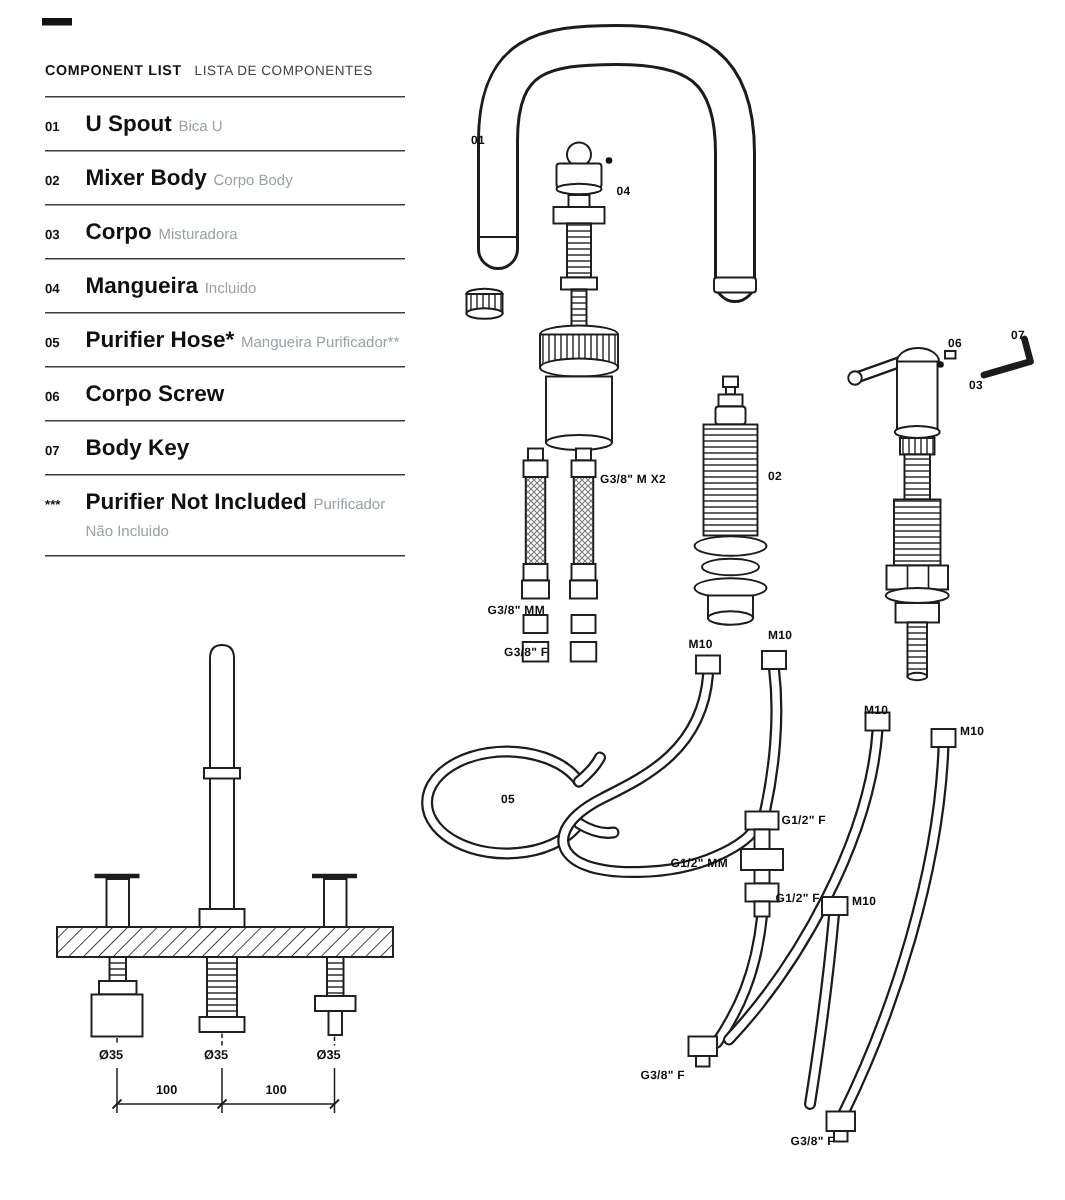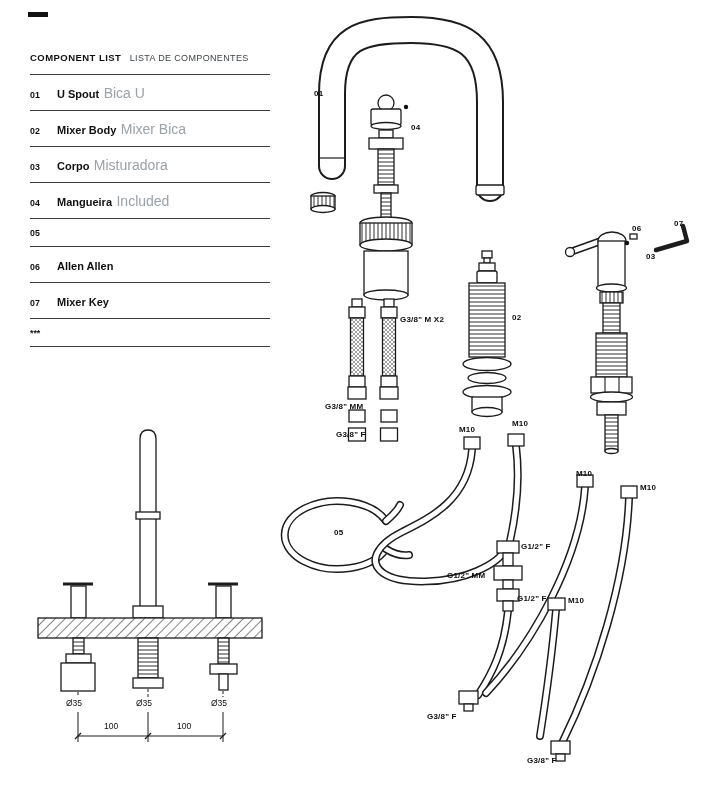--- a/index.html
+++ b/index.html
@@ -3,77 +3,79 @@
 <meta charset="utf-8">
 <style>
   html, body { margin: 0; padding: 0; }
   body {
     width: 710px; height: 800px; background: #ffffff;
     font-family: "Liberation Sans", sans-serif;
     position: relative; overflow: hidden;
   }
   .corner-mark { position: absolute; left: 28px; top: 12px; width: 20px; height: 5px; background: #121212; }
 
-  .component-list { position: absolute; left: 30px; top: 40px; width: 240px; }
+  .component-list { position: absolute; left: 30px; top: 30px; width: 240px; }
   .cl-header { padding: 7px 0 9px; border-bottom: 1px solid #3c3c3c; }
   .cl-title-en { font-size: 9.5px; font-weight: bold; color: #101010; letter-spacing: .45px; }
   .cl-title-pt { font-size: 9px; color: #3e4347; letter-spacing: .35px; margin-left: 4px; }
   .cl-row { display: flex; gap: 9px; padding: 9px 0 8px; border-bottom: 1px solid #3c3c3c; align-items: baseline; }
   .cl-num { flex: 0 0 18px; font-size: 8.8px; font-weight: bold; color: #101010; }
-  .cl-en { font-size: 11px; font-weight: bold; color: #101010; }
-  .cl-pt { font-size: 14px; color: #9aa1a7; }
+  .cl-en { font-size: 15px; font-weight: bold; color: #101010; }
+  .cl-pt { font-size: 10px; color: #9aa1a7; }
 
   svg.canvas { position: absolute; left: 0; top: 0; }
   .s  { stroke: #1c1c1c; stroke-width: 1.3; }
   .pw { fill: #ffffff; stroke: #1c1c1c; stroke-width: 1.3; }
   .tube-o { fill: none; stroke: #1c1c1c; }
   .tube-i { fill: none; stroke: #ffffff; }
 
   .dlabel { position: absolute; font-size: 8px; font-weight: bold; color: #0d0d0d; letter-spacing: .2px; white-space: nowrap; }
-  .ilabel { position: absolute; font-size: 8.5px; font-weight: normal; color: #0d0d0d; white-space: nowrap; }
+  .ilabel { position: absolute; font-size: 8.5px; font-weight: bold; color: #0d0d0d; white-space: nowrap; }
 </style>
 </head>
 <body>
 
 <div class="corner-mark"></div>
 
 <div class="component-list">
   <div class="cl-header">
     <span class="cl-title-en">COMPONENT LIST</span>
     <span class="cl-title-pt">LISTA DE COMPONENTES</span>
   </div>
   <div class="cl-row">
     <span class="cl-num">01</span>
     <span><span class="cl-en">U Spout</span> <span class="cl-pt">Bica U</span></span>
   </div>
   <div class="cl-row">
     <span class="cl-num">02</span>
-    <span><span class="cl-en">Mixer Body</span> <span class="cl-pt">Mixer Bica</span></span>
+    <span><span class="cl-en">Mixer Body</span> <span class="cl-pt">Corpo Body</span></span>
   </div>
   <div class="cl-row">
     <span class="cl-num">03</span>
     <span><span class="cl-en">Corpo</span> <span class="cl-pt">Misturadora</span></span>
   </div>
   <div class="cl-row">
     <span class="cl-num">04</span>
-    <span><span class="cl-en">Mangueira</span> <span class="cl-pt">Included</span></span>
+    <span><span class="cl-en">Mangueira</span> <span class="cl-pt">Incluido</span></span>
   </div>
   <div class="cl-row">
     <span class="cl-num">05</span>
+    <span><span class="cl-en">Purifier Hose*</span> <span class="cl-pt">Mangueira Purificador**</span></span>
   </div>
   <div class="cl-row">
     <span class="cl-num">06</span>
-    <span><span class="cl-en">Allen Allen</span> <span class="cl-pt"></span></span>
+    <span><span class="cl-en">Corpo Screw</span> <span class="cl-pt"></span></span>
   </div>
   <div class="cl-row">
     <span class="cl-num">07</span>
-    <span><span class="cl-en">Mixer Key</span> <span class="cl-pt"></span></span>
+    <span><span class="cl-en">Body Key</span> <span class="cl-pt"></span></span>
   </div>
   <div class="cl-row">
     <span class="cl-num">***</span>
+    <span><span class="cl-en">Purifier Not Included</span> <span class="cl-pt">Purificador Não Incluido</span></span>
   </div>
 </div>
 
 <svg class="canvas" width="710" height="800" viewBox="0 0 710 800">
   <defs>
     <pattern id="thr" width="4" height="4" patternUnits="userSpaceOnUse">
       <rect width="4" height="4" fill="#ffffff"></rect>
       <line x1="0" y1="2" x2="4" y2="2" stroke="#2f2f2f" stroke-width="1"></line>
     </pattern>
     <pattern id="knurl" width="4" height="8" patternUnits="userSpaceOnUse">

